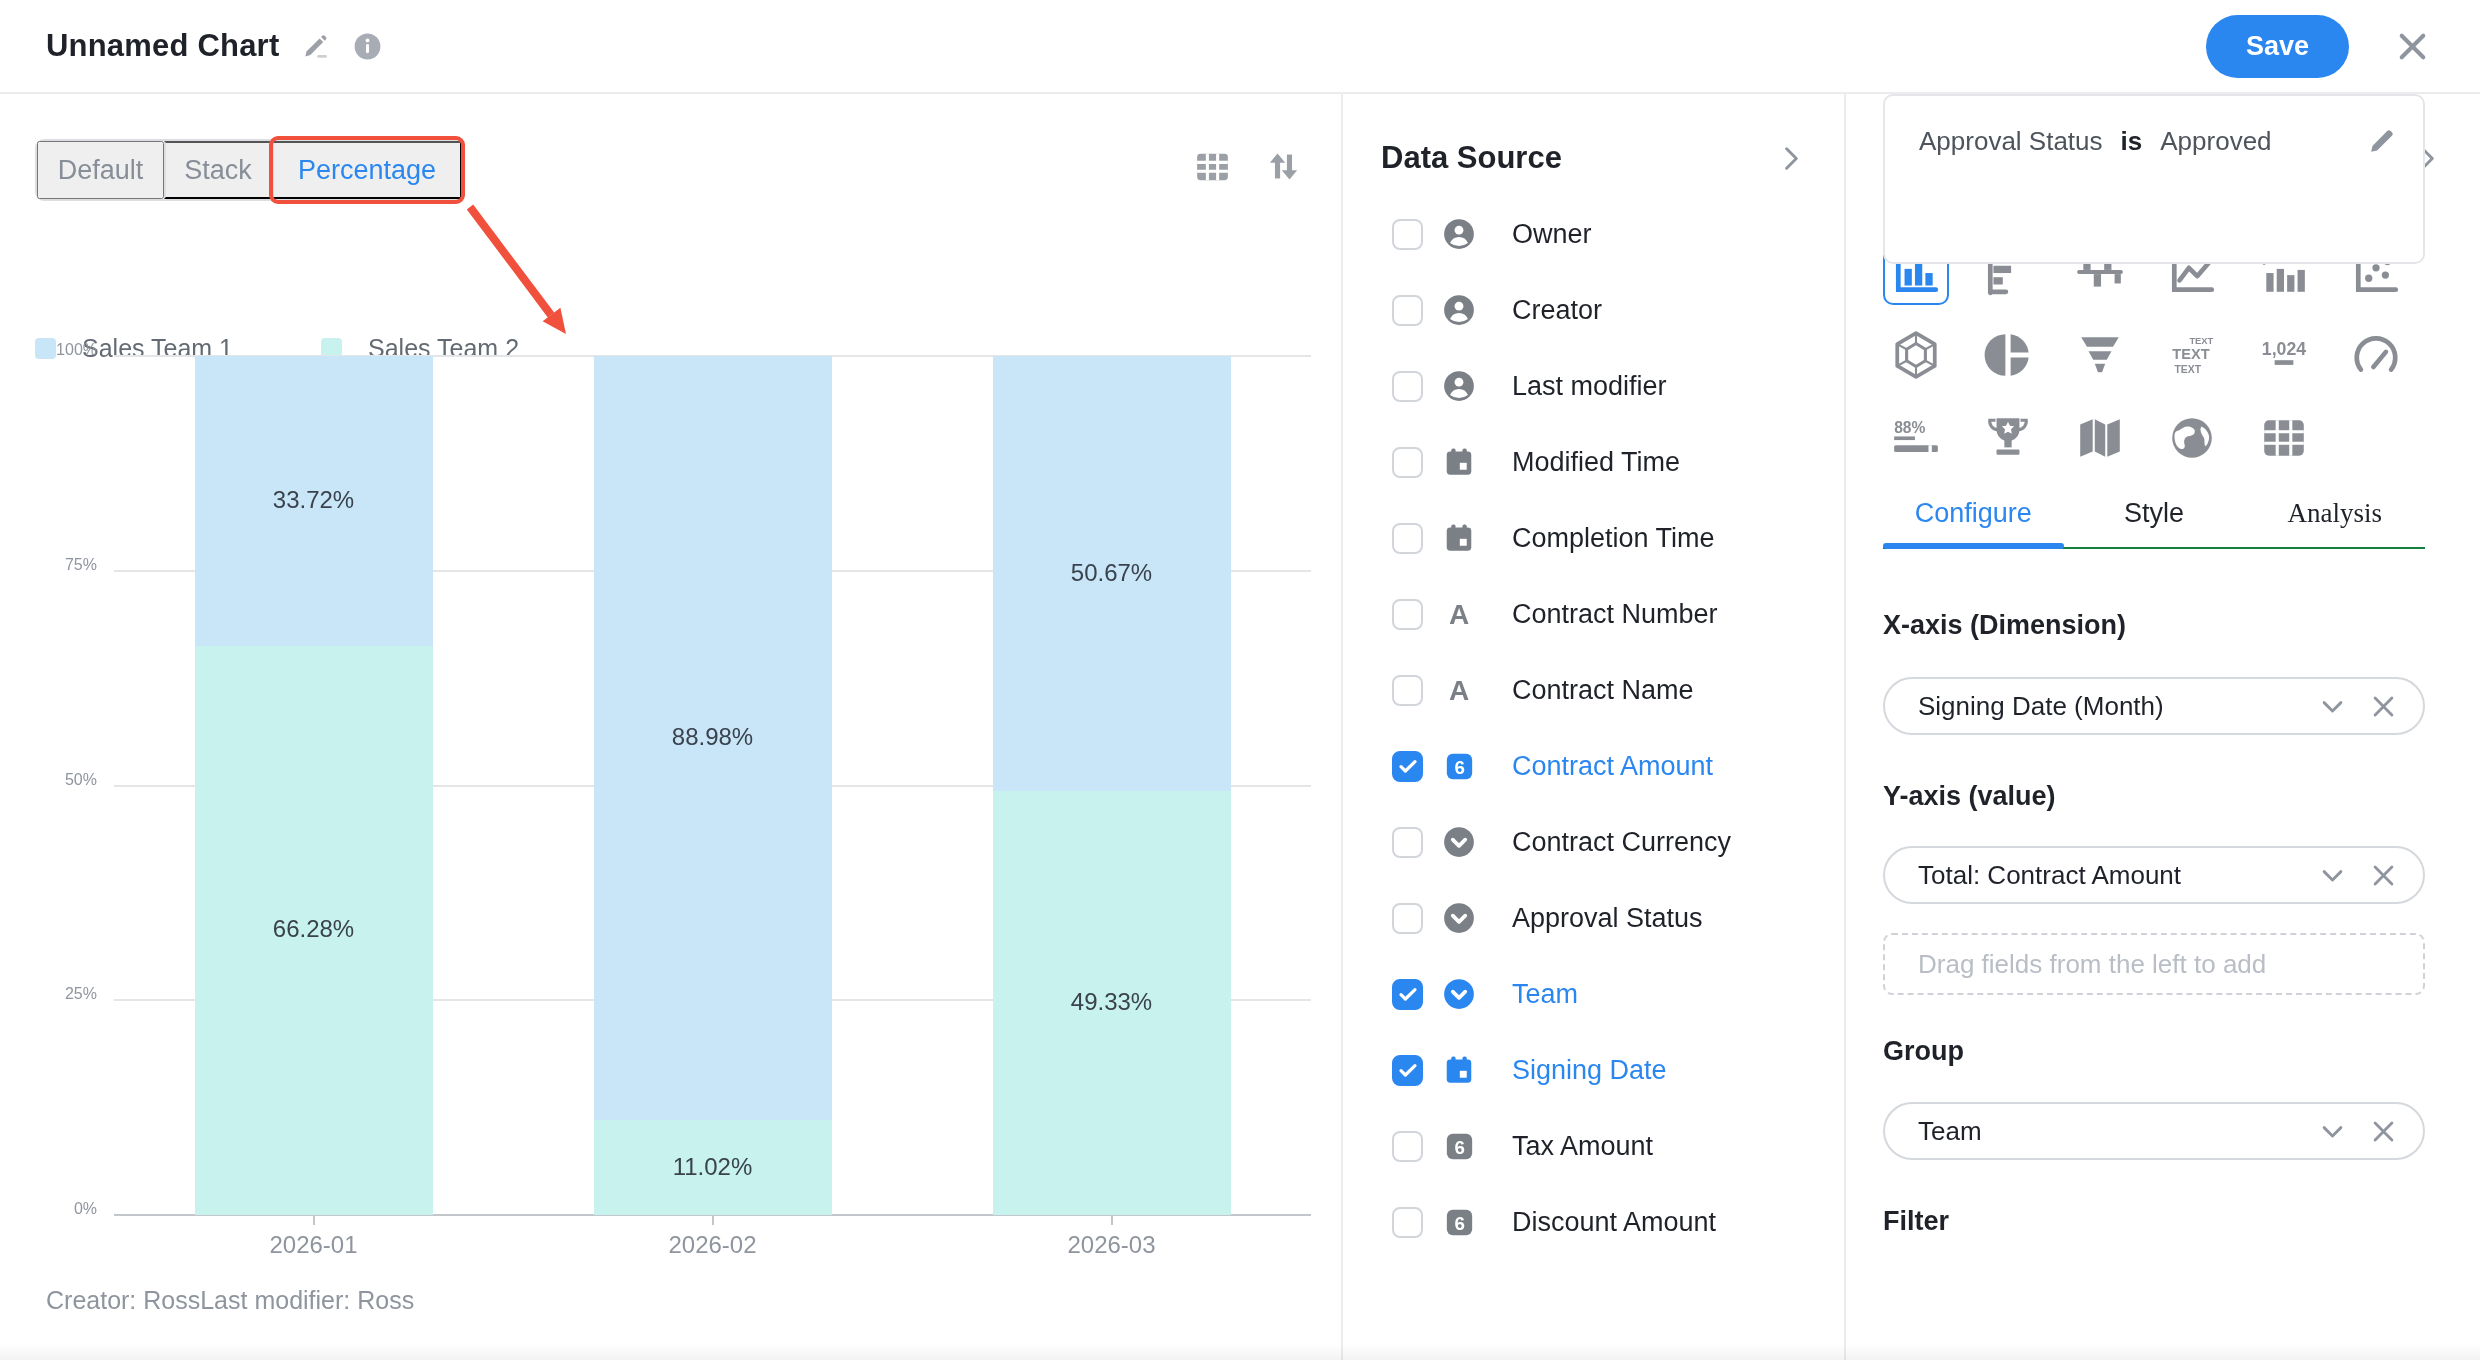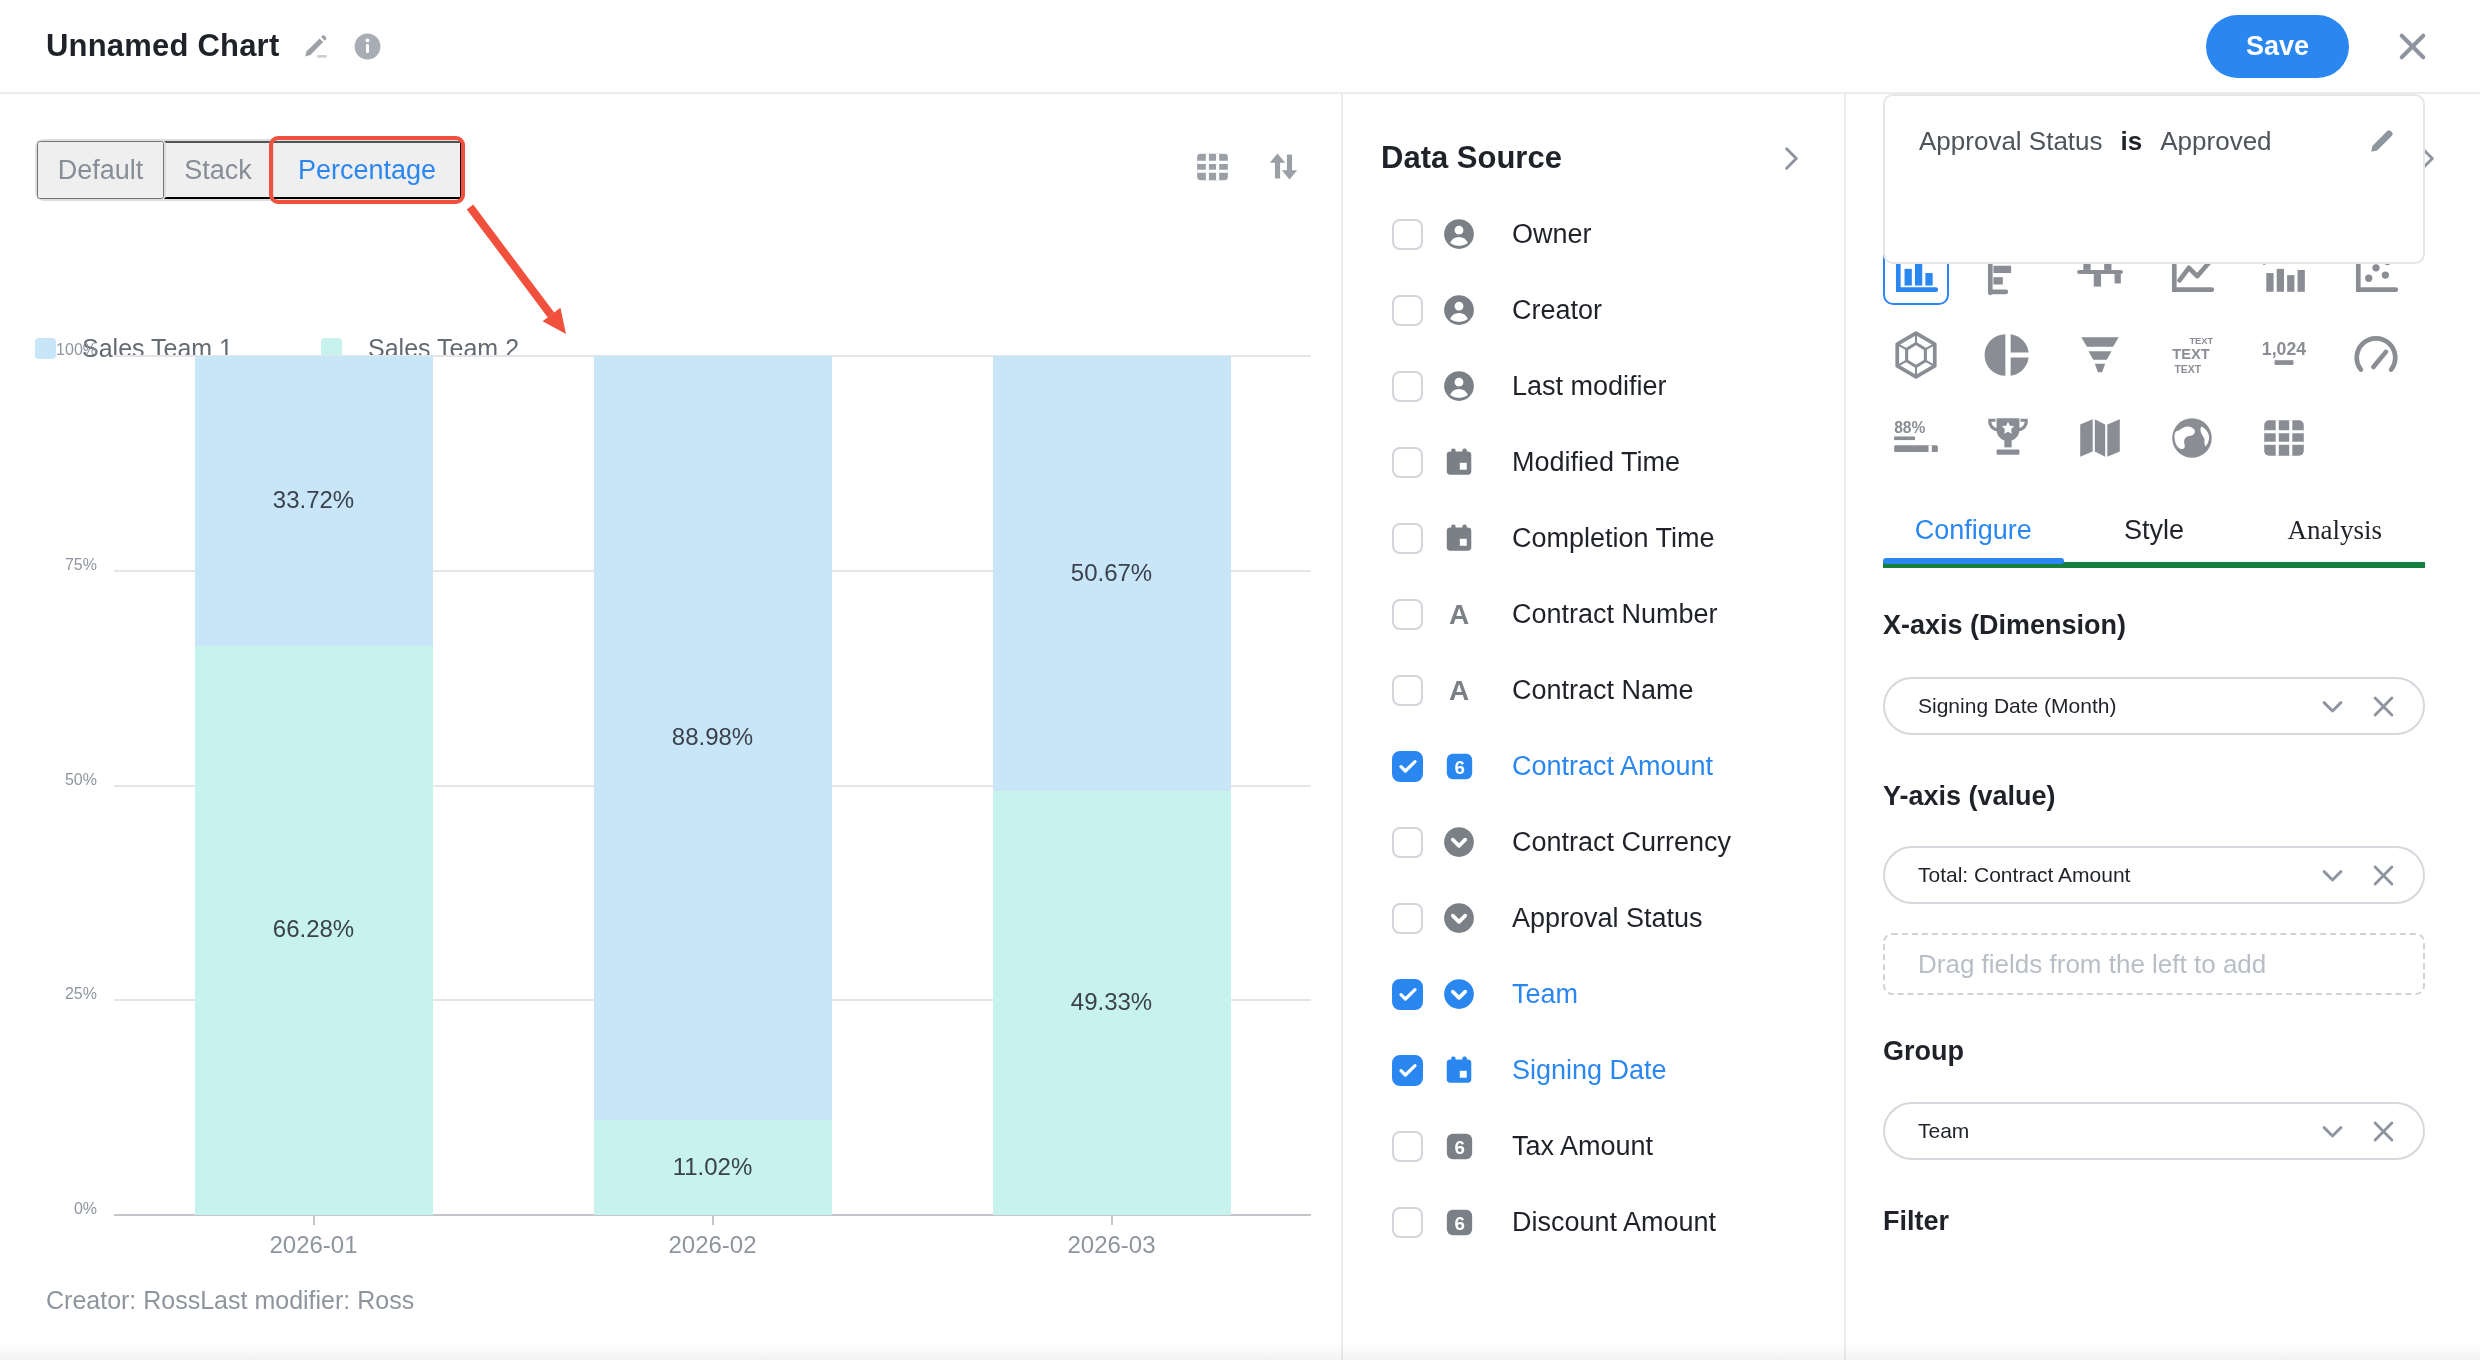--- a/index.html
+++ b/index.html
@@ -67,30 +67,30 @@
   .ds-icon{margin-left:19px;width:34px;height:34px;flex:none;color:var(--icongray);display:flex;align-items:center;justify-content:center;}
   .ds-label{margin-left:36px;font-size:27px;color:var(--text);}
   .ds-row.checked .ds-icon,.ds-row.checked .ds-label{color:var(--accent);}
 
   
   .type-grid{position:absolute;left:37px;top:145px;width:545px;display:grid;
     grid-template-columns:repeat(6,66px);gap:17px 26px;}
   .type-cell{width:66px;height:66px;border-radius:10px;border:2.5px solid transparent;
     background:none;color:var(--typeicon);display:flex;align-items:center;justify-content:center;padding:0;}
   .type-cell.selected{border-color:var(--accent);color:var(--accent);}
-  .ctabs{position:absolute;left:37px;top:404px;width:542px;height:70px;display:flex;
-    border-bottom:6px solid #15803d;}
+  .ctabs{position:absolute;left:37px;top:385px;width:542px;height:70px;display:flex;
+    border-bottom:2px solid #15803d;}
   .ctab{flex:1;display:flex;align-items:center;justify-content:center;
     font-size:27px;color:var(--text);position:relative;}
   .ctab.active{color:var(--accent);}
   .ctab.active::after{content:"";position:absolute;left:0;right:0;bottom:-2px;height:6px;background:var(--accent);border-radius:3px;}
   .cfg-label{position:absolute;left:37px;width:542px;font-size:27px;font-weight:bold;}
   .pill{position:absolute;left:37px;width:542px;height:58px;border:2px solid var(--pillborder);
     border-radius:30px;background:#fff;display:flex;align-items:center;padding:0 24px 0 33px;}
-  .pill-text{flex:1;font-size:21px;color:var(--text);}
+  .pill-text{flex:1;font-size:26px;color:var(--text);}
   .pill-ic{background:none;border:none;color:#8f959e;display:flex;margin-left:20px;}
   .dropzone{position:absolute;left:37px;width:542px;height:62px;border:2px dashed #cfd3d8;
     border-radius:9px;display:flex;align-items:center;padding-left:33px;}
   .dz-text{font-size:26px;color:#b9bec6;}
   .filter-card{position:absolute;left:37px;width:542px;height:170px;border:2px solid #e4e6e9;
     border-radius:10px;background:#fff;padding:30px 26px 0 34px;}
   .filter-row{display:flex;align-items:center;}
   .f-field,.f-value{font-size:26px;color:#4e545b;}
   .f-op{font-size:26px;font-weight:bold;color:var(--text);margin:0 18px;}
   .f-edit{margin-left:auto;background:none;border:none;color:#8f959e;display:flex;}

